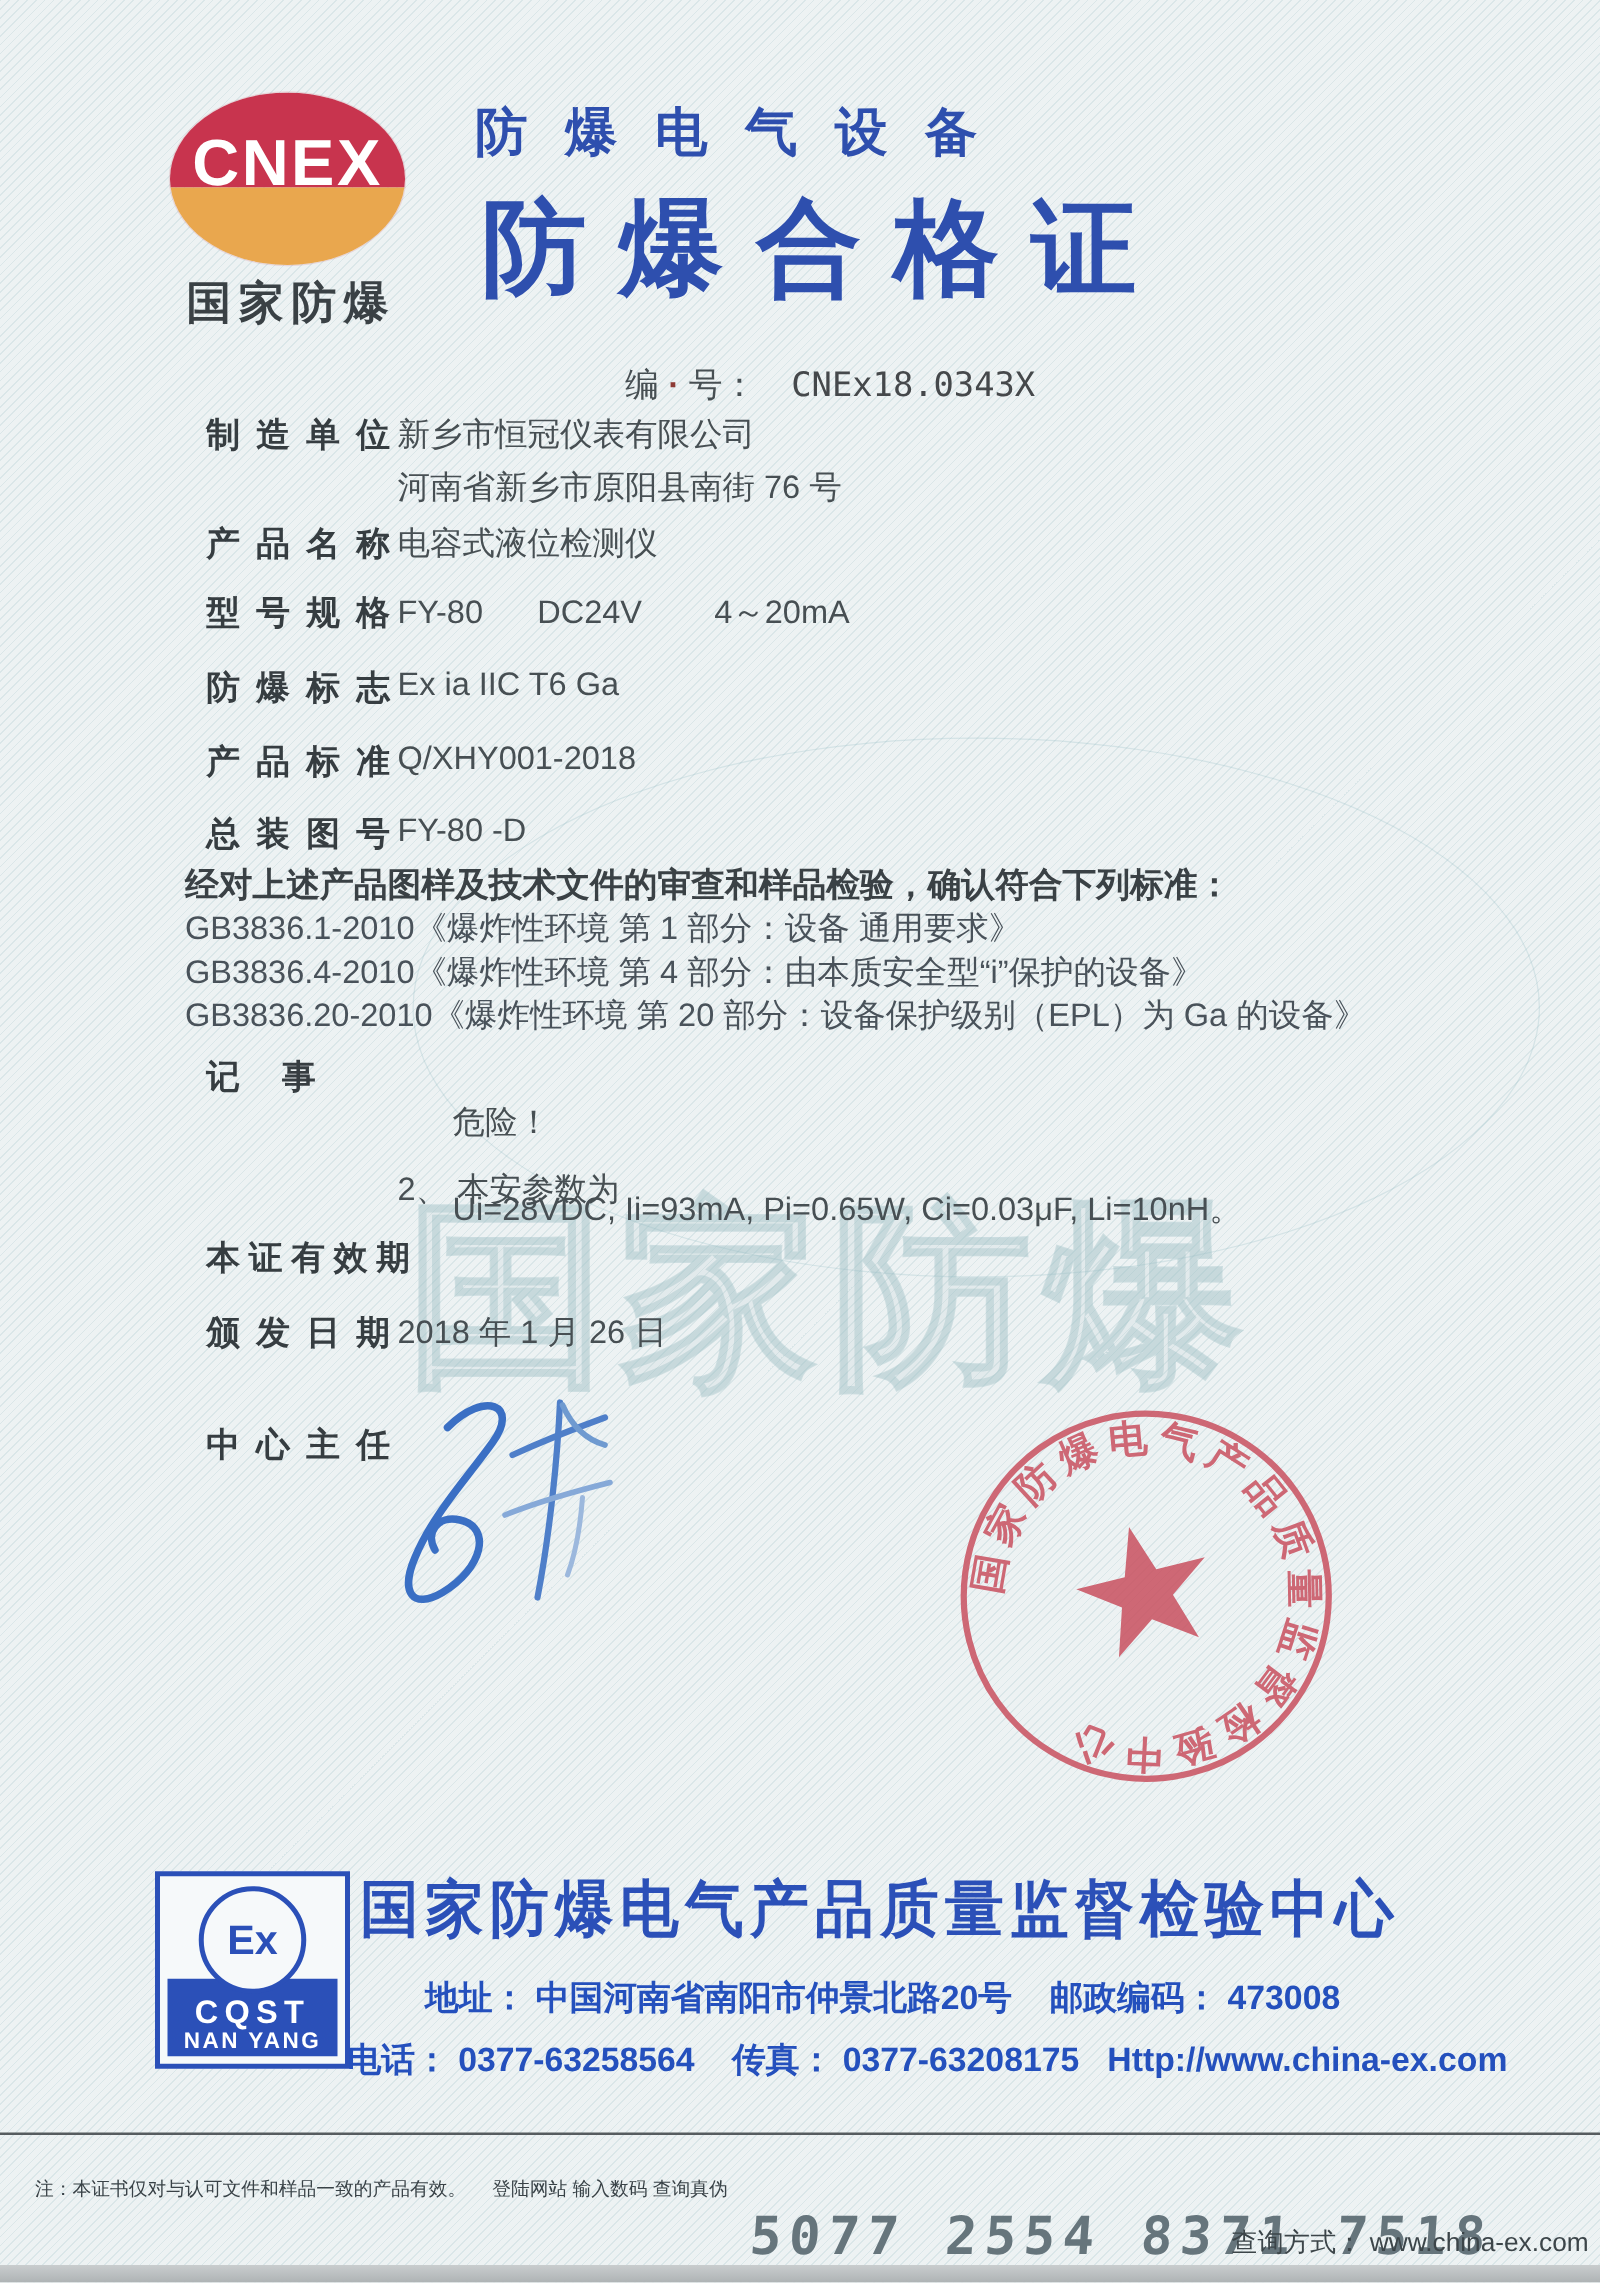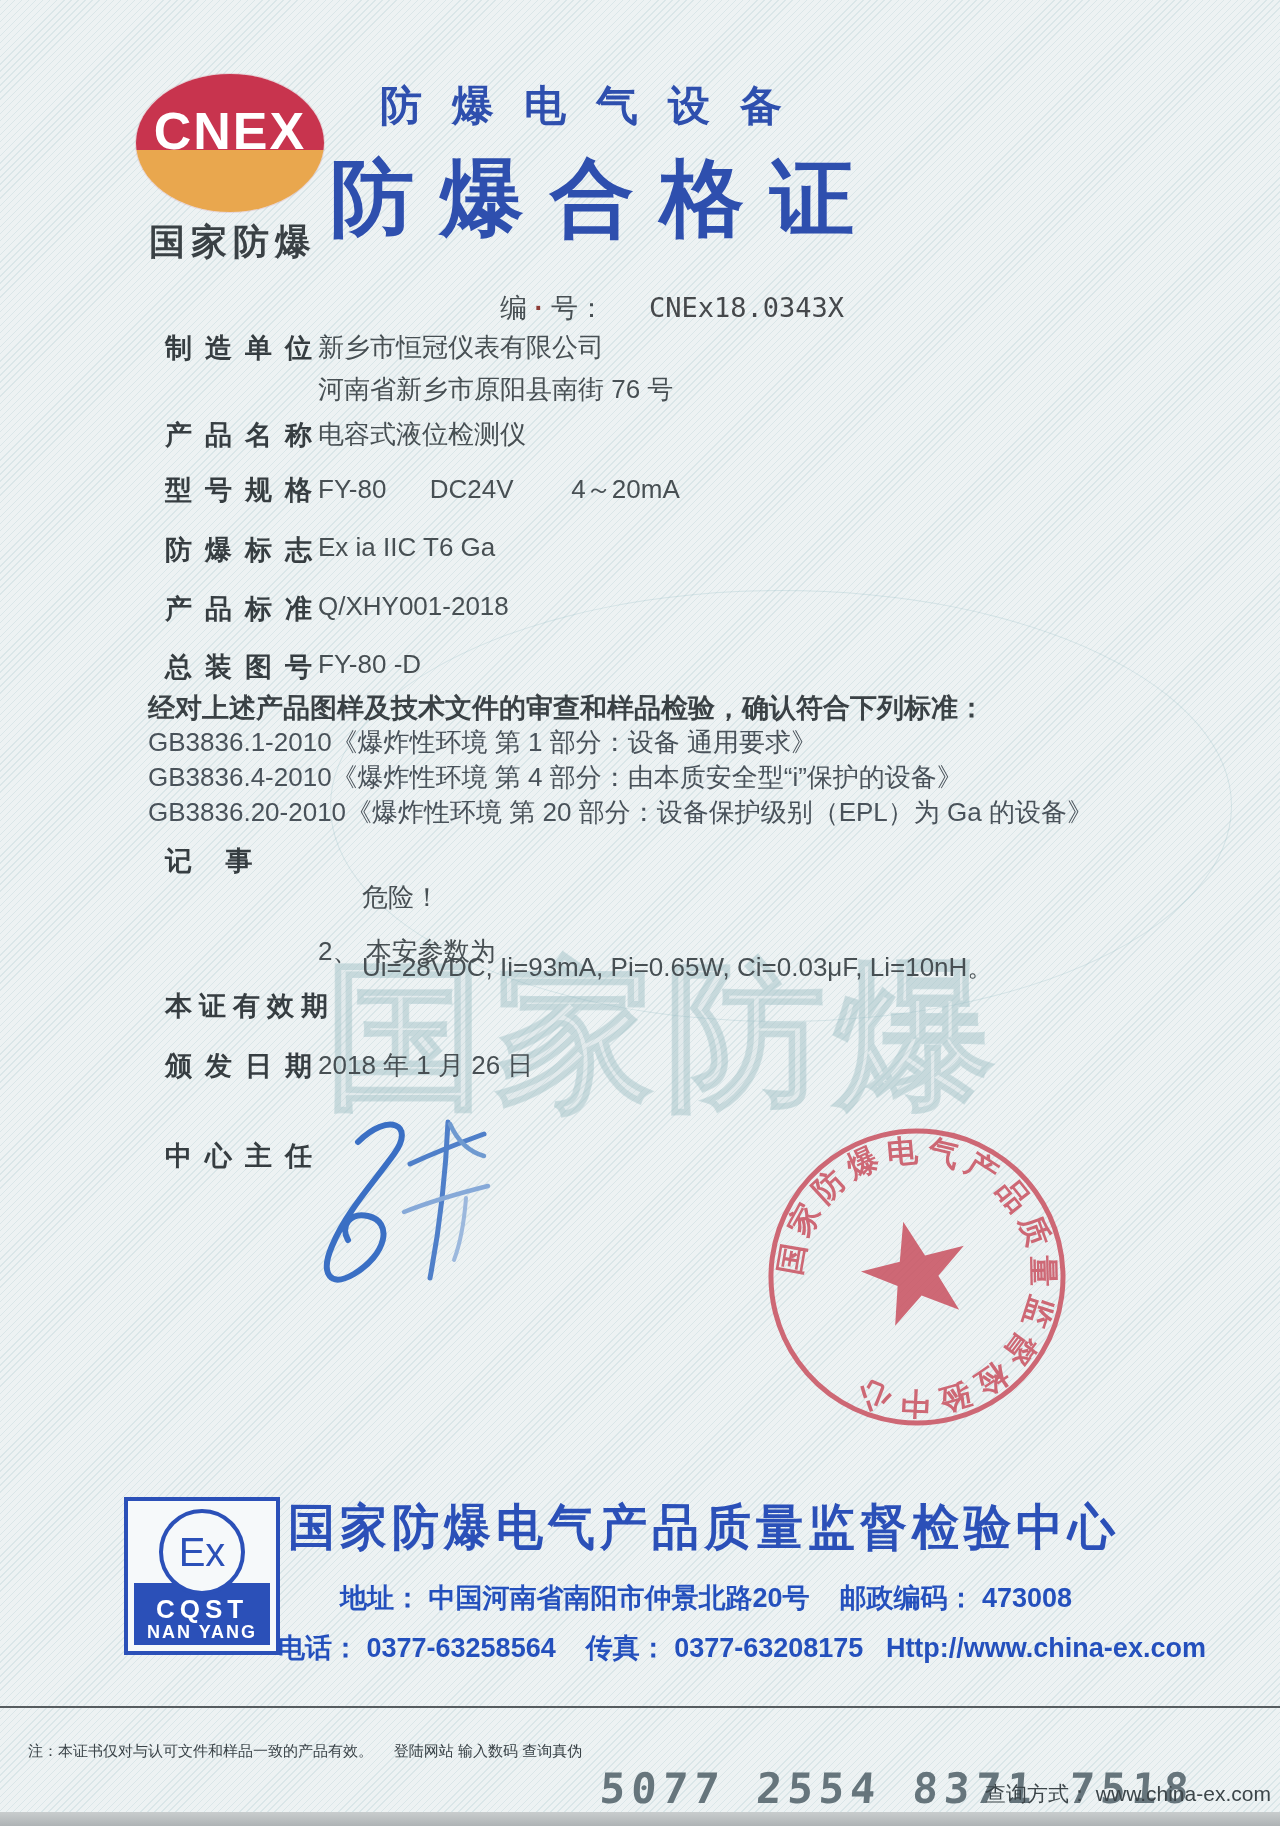--- a/index.html
+++ b/index.html
@@ -11,41 +11,41 @@
     color:#3d4449;
   }
   .abs{position:absolute;}
   
   .logo-ellipse{left:136px;top:74px;width:188px;height:138px;border-radius:50%;overflow:hidden;box-shadow:0 0 0 1px rgba(200,60,80,.15);}
   .logo-top{height:55%;background:#c8344e;}
   .logo-bottom{height:45%;background:#e9a74e;}
   .logo-text{left:136px;top:101px;width:188px;text-align:center;color:#ffffff;font-size:52px;font-weight:bold;letter-spacing:2px;font-family:"Liberation Sans",sans-serif;}
   .logo-caption{left:118px;top:218px;width:230px;text-align:center;font-size:36px;font-weight:bold;color:#3a4145;letter-spacing:6px;}
   .hdr-sub{left:380px;top:78px;width:560px;font-size:42px;font-weight:bold;color:#2e4fae;letter-spacing:30px;white-space:nowrap;}
-  .hdr-title{left:330px;top:142px;width:660px;text-align:left;font-size:84px;font-weight:bold;color:#2e4fae;letter-spacing:26px;white-space:nowrap;}
+  .hdr-title{left:330px;top:142px;width:660px;text-align:center;font-size:84px;font-weight:bold;color:#2e4fae;letter-spacing:26px;white-space:nowrap;}
   .certno{left:500px;top:290px;font-size:27px;color:#474f53;white-space:pre;}
   .certno .dot{color:#8d3b35;font-weight:bold;}
-  .certno .num{font-family:"DejaVu Sans Mono","Liberation Mono",monospace;margin-left:44px;color:#45484b;}
+  .certno .num{font-family:"DejaVu Sans Mono","Liberation Mono",monospace;margin-left:28px;color:#45484b;}
   
   .wm{left:325px;top:930px;font-size:160px;font-weight:bold;letter-spacing:10px;color:rgba(165,195,200,0.16);-webkit-text-stroke:1.5px rgba(150,185,192,0.35);white-space:nowrap;}
   .guilloche{left:330px;top:590px;width:900px;height:430px;border:1.5px solid rgba(140,185,190,0.25);border-radius:50%;}
   
   .flabel{left:165px;font-size:27px;color:#363d41;letter-spacing:13px;white-space:nowrap;font-weight:700;}
   .fvalue{left:318px;font-size:26px;color:#474f53;white-space:pre;}
   .stmt{left:148px;font-size:27px;font-weight:bold;color:#3a4145;white-space:nowrap;}
   .gb{left:148px;font-size:26px;color:#49525a;white-space:nowrap;}
   
   .note-item{left:318px;font-size:26px;color:#474f53;white-space:pre;}
   
   .sig{left:300px;top:1108px;}
   
   .stamp{left:762px;top:1122px;opacity:0.82;transform:rotate(-14deg);}
   
   .badge{left:124px;top:1497px;width:156px;height:158px;border:4px solid #2b50b8;background:#f6f9fa;box-sizing:border-box;}
-  .badge-circle{position:absolute;left:50%;top:8px;transform:translateX(-50%);width:86px;height:86px;border:4px solid #2b50b8;border-radius:50%;background:#f6f9fa;box-sizing:border-box;z-index:2;text-align:center;line-height:78px;font-size:40px;font-weight:normal;color:#2b50b8;}
+  .badge-circle{position:absolute;left:50%;top:8px;transform:translateX(-50%);width:86px;height:86px;border:4px solid #2b50b8;border-radius:50%;background:#f6f9fa;box-sizing:border-box;z-index:2;text-align:center;line-height:78px;font-size:33px;font-weight:bold;color:#2b50b8;}
   .badge-rect{position:absolute;left:6px;right:6px;bottom:6px;height:62px;background:#2b50b8;text-align:center;z-index:1;}
   .badge-cqst{margin-top:14px;color:#ffffff;font-size:26px;font-weight:bold;letter-spacing:5px;line-height:24px;}
   .badge-ny{color:#ffffff;font-size:18px;font-weight:bold;letter-spacing:2px;line-height:22px;}
   .org-name{left:288px;top:1496px;width:770px;font-size:47px;font-weight:bold;color:#2b50b8;letter-spacing:5px;white-space:nowrap;transform:scaleY(1.05);}
   .org-line{font-size:27px;font-weight:bold;color:#2450bd;white-space:pre;}
   
   .rule{left:0;top:1706px;width:1280px;height:0;border-top:2px solid #565c5f;}
   .footnote{left:28px;top:1742px;font-size:15px;color:#394247;white-space:pre;}
   .code{left:600px;top:1764px;font-size:42px;font-weight:bold;color:#66757c;letter-spacing:6px;font-family:"DejaVu Sans Mono","Liberation Mono",monospace;transform:skewX(-4deg);white-space:pre;}
   .query{left:985px;top:1780px;font-size:21px;color:#3c4549;white-space:pre;}

